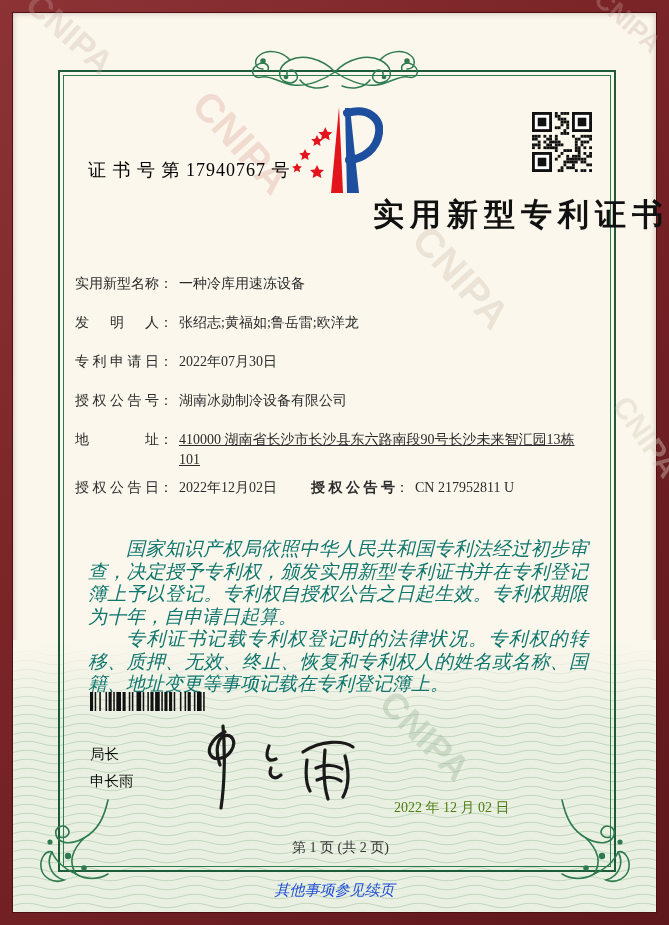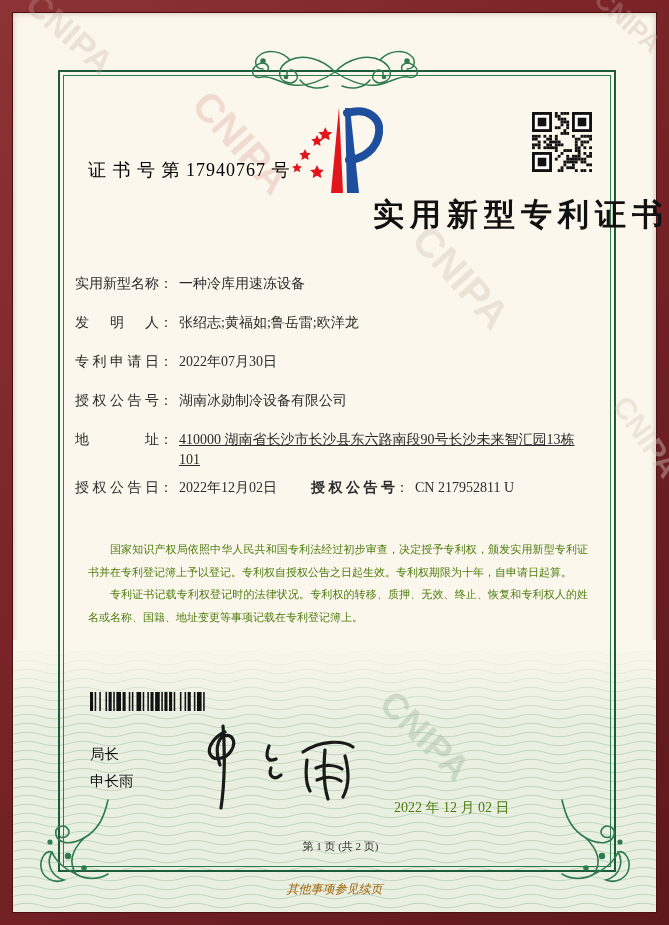--- a/index.html
+++ b/index.html
@@ -30,30 +30,30 @@
   .title{position:absolute;left:0;right:0;top:194px;text-align:right;font-size:31px;
          font-weight:bold;letter-spacing:6px;color:#111;}
   .fields{position:absolute;left:75px;top:274px;width:505px;font-size:14px;line-height:20px;}
   .row{margin-bottom:19px;white-space:nowrap;}
   .row.address{margin-bottom:8px;}
   .flabel{display:inline-block;width:84px;text-align:justify;text-align-last:justify;vertical-align:top;}
   .fcolon{display:inline-block;vertical-align:top;margin-right:6px;}
   .fvalue{display:inline-block;vertical-align:top;white-space:normal;}
   .row.address .fvalue{width:402px;text-decoration:underline;}
   .pair2{margin-left:34px;font-weight:bold;}
-  .paras{position:absolute;left:88px;top:538px;width:500px;font-size:11px;line-height:22.5px;
-         color:#4d7c0f;text-align:justify;}
+  .paras{position:absolute;left:88px;top:538px;width:500px;font-size:19px;line-height:22.5px;
+         font-style:italic;color:#0f766e;text-align:justify;}
   .paras p{margin:0;text-indent:2em;}
   .barcode{position:absolute;left:90px;top:692px;}
   .sigblock{position:absolute;left:90px;top:741px;font-size:14.5px;font-weight:normal;line-height:27px;color:#111;}
   .signature{position:absolute;left:185px;top:720px;}
   .issuedate{position:absolute;left:394px;top:799px;font-size:14px;color:#4d7c0f;}
-  .pageno{position:absolute;left:12px;right:0;top:839px;text-align:center;font-size:11px;color:#333;}
-  .footnote{position:absolute;left:0;right:0;top:881px;text-align:center;font-size:12px;
-            font-style:italic;color:#a16207;z-index:6;}
+  .pageno{position:absolute;left:12px;right:0;top:839px;text-align:center;font-size:14px;color:#333;}
+  .footnote{position:absolute;left:0;right:0;top:881px;text-align:center;font-size:15px;
+            font-style:italic;color:#1d4ed8;z-index:6;}
 </style>
 </head>
 <body>
 
 <div id="stage">
 
   <div class="frame"></div>
   <div class="paper"></div>
 
   <svg class="waveband" width="643" height="272">

